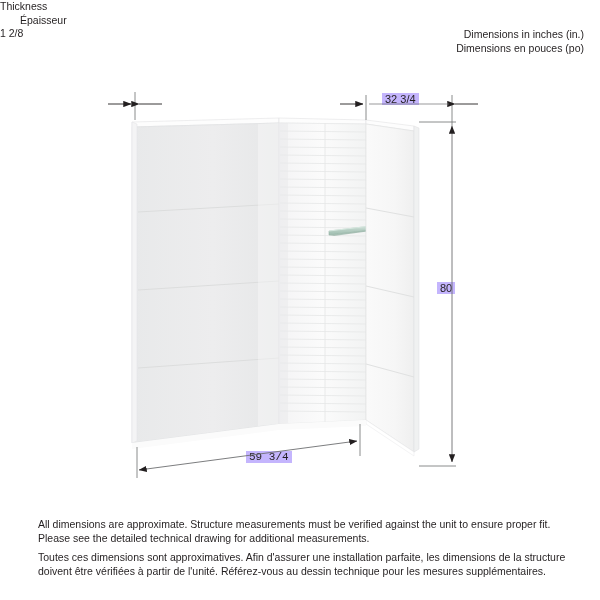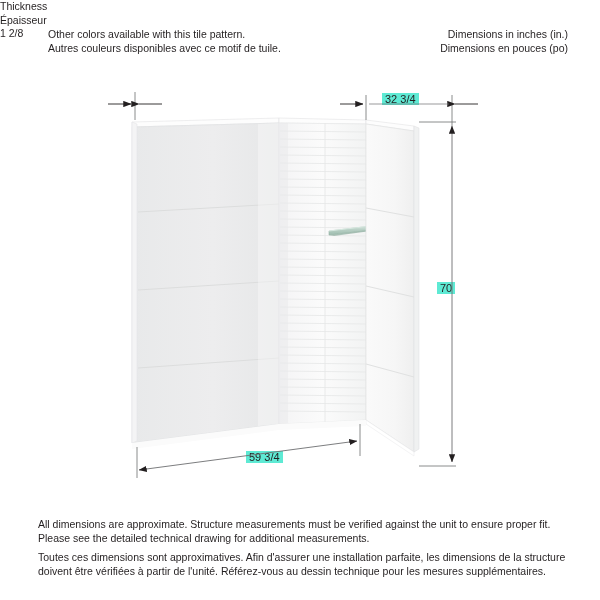--- a/index.html
+++ b/index.html
@@ -10,54 +10,52 @@
     color:#231f20;
     overflow:hidden;
     position:relative;
   }
   #stage{position:absolute;inset:0;width:600px;height:600px;}
 
   .txt{position:absolute;white-space:pre;line-height:13.5px;font-size:10.5px;color:#231f20;}
   .txt.right{text-align:right;}
 
   #note-top-left{left:48px;top:28px;}
-  #note-top-right{right:32px;top:28px;}
+  #note-top-right{right:16px;top:28px;}
 
   #thickness-block{left:35px;top:86px;width:95px;text-align:left;line-height:14px;}
 
-  .dimlabel{position:absolute;font-size:11px;color:#231f20;background:#5eead4;padding:0 3px;}
+  .dimlabel{position:absolute;font-size:11px;color:#231f20;background:#c4b5fd;padding:0 3px;}
   #dim-32-label{left:382px;top:93px;}
   #dim-80-label{left:437px;top:282px;}
-  #dim-59-label{left:246px;top:451px;}
+  #dim-59-label{left:246px;top:451px;font-family:Liberation Mono, monospace;}
 
   #disclaimer-en{left:38px;top:517px;width:500px;line-height:14px;}
   #disclaimer-fr{left:38px;top:550px;width:500px;line-height:14px;}
 
   svg#art{position:absolute;left:0;top:0;width:600px;height:600px;}
 </style>
 </head>
 <body>
 
 <div id="stage">
 
-  <div class="txt" id="note-top-left">Other colors available with this tile pattern.
-Autres couleurs disponibles avec ce motif de tuile.</div>
 
   <div class="txt right" id="note-top-right">Dimensions in inches (in.)
 Dimensions en pouces (po)</div>
 
   <div id="thickness-block">
     <div class="txt" style="position:static;">Thickness</div>
-    <div class="txt" style="position:static;">Épaisseur</div>
+    <div class="txt" style="position:static;padding-left:20px;">Épaisseur</div>
     <div class="txt" style="position:static;">1 2/8</div>
   </div>
 
   <div class="dimlabel" id="dim-32-label">32 3/4</div>
 
-  <div class="dimlabel" id="dim-80-label">70</div>
+  <div class="dimlabel" id="dim-80-label">80</div>
 
   <div class="dimlabel" id="dim-59-label">59 3/4</div>
 
   <div class="txt" id="disclaimer-en">All dimensions are approximate. Structure measurements must be verified against the unit to ensure proper fit.
 Please see the detailed technical drawing for additional measurements.</div>
 
   <div class="txt" id="disclaimer-fr">Toutes ces dimensions sont approximatives. Afin d'assurer une installation parfaite, les dimensions de la structure
 doivent être vérifiées à partir de l'unité. Référez-vous au dessin technique pour les mesures supplémentaires.</div>
 
   <svg id="art" viewBox="0 0 600 600">

